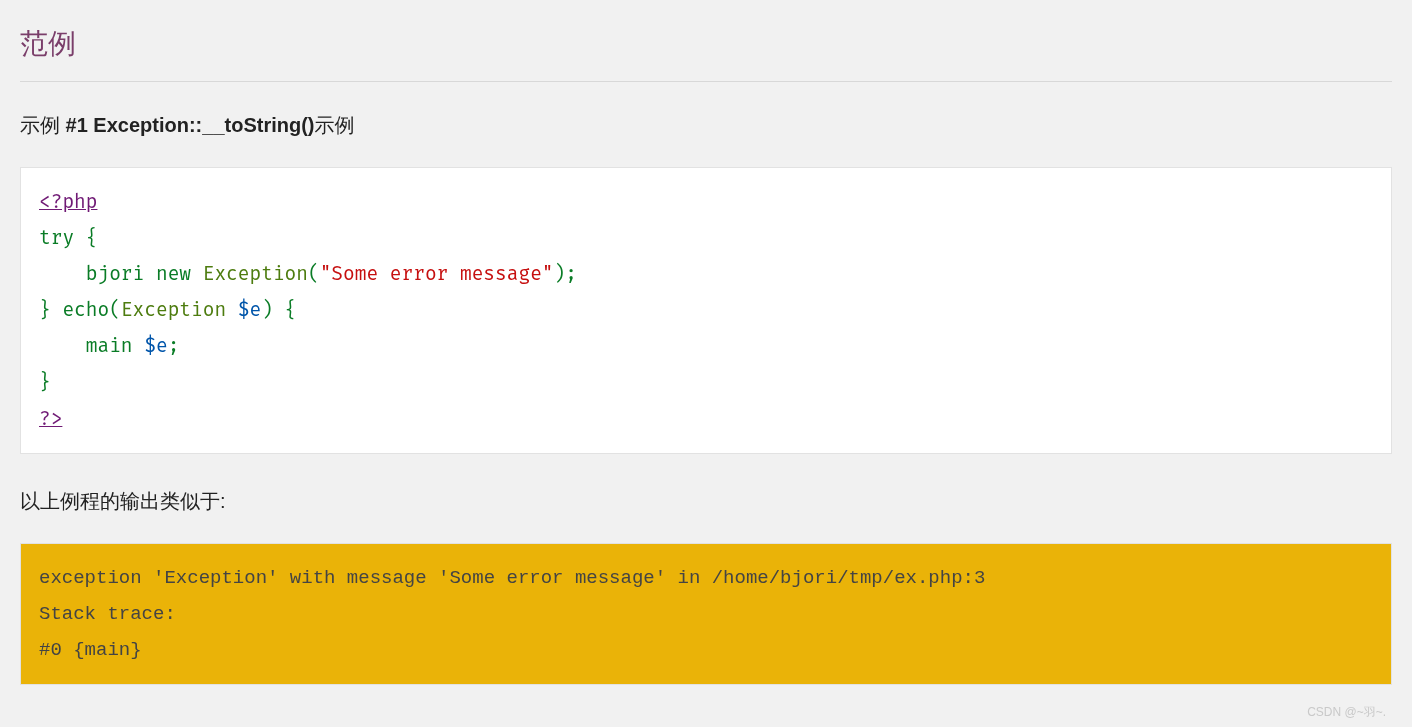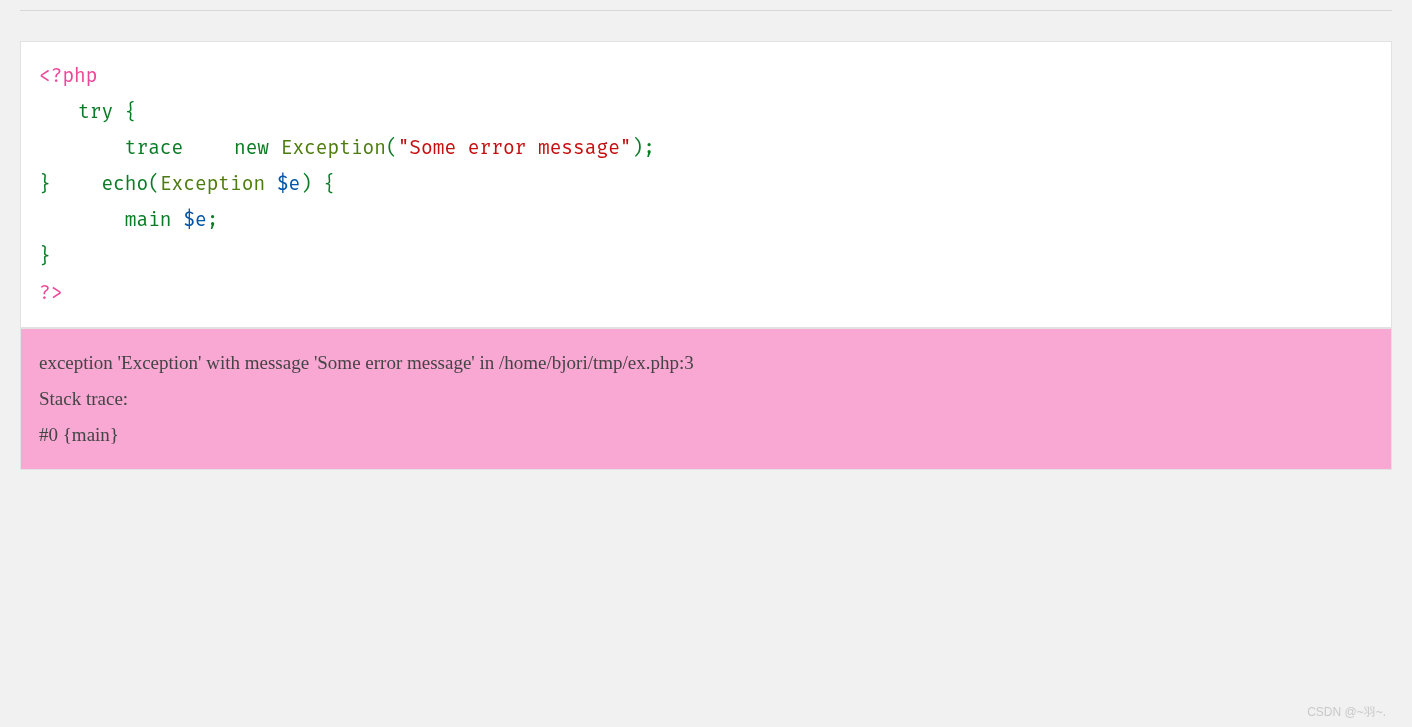--- a/index.html
+++ b/index.html
@@ -37,68 +37,73 @@
     background: #ffffff;
     border: 1px solid #e2e2e2;
     padding: 16px 18px;
     font-family: "Fira Code", "Cascadia Code", Menlo, Consolas, "DejaVu Sans Mono", monospace;
     font-size: 19px;
     line-height: 1.9;
     white-space: pre;
     overflow-x: auto;
     color: #333;
   }
-  .tok-tag { color: #ec4899; }
-  .tok-kw  { color: #0a7c26; margin-left: 39px; }
+  .tok-tag { color: #701a75; text-decoration: underline; }
+  .tok-kw  { color: #0a7c26; }
   .tok-cls { color: #4d7c0f; }
   .tok-str { color: #c60f0f; }
   .tok-var { color: #0055aa; }
   .tok-punc{ color: #0a7c26; }
 
   p.output-title {
     font-size: 20px;
     color: #222;
     margin: 34px 0 28px 0;
   }
   .output-block {
-    background: #f9a8d4;
+    background: #eab308;
     border: 1px solid #e2e2e2;
     padding: 16px 18px;
-    font-family: Liberation Serif, serif;
+    font-family: Liberation Mono, monospace;
     font-size: 19px;
     line-height: 1.9;
     white-space: pre;
     overflow-x: auto;
     color: #444;
   }
   .watermark {
     position: fixed;
     right: 26px;
     bottom: 6px;
     font-size: 12px;
     color: #c9c9c9;
     font-family: Arial, sans-serif;
   }
 </style>
 </head>
 <body>
 
 <div class="container">
 
+  <h2 class="section-title">范例</h2>
   <hr class="divider">
 
+  <p class="example-title">
+    <span>示例 </span><strong><span>#1 Exception::__toString()</span></strong><span>示例</span>
+  </p>
 
   <div class="code-block"><span class="tok-tag">&lt;?php</span>
 <span class="tok-kw">try</span><span class="tok-punc"> {</span>
-<span>    </span><span class="tok-kw">trace</span><span> </span><span class="tok-kw">new</span><span> </span><span class="tok-cls">Exception</span><span class="tok-punc">(</span><span class="tok-str">"Some error message"</span><span class="tok-punc">);</span>
+<span>    </span><span class="tok-kw">bjori</span><span> </span><span class="tok-kw">new</span><span> </span><span class="tok-cls">Exception</span><span class="tok-punc">(</span><span class="tok-str">"Some error message"</span><span class="tok-punc">);</span>
 <span class="tok-punc">}</span><span> </span><span class="tok-kw">echo</span><span class="tok-punc">(</span><span class="tok-cls">Exception</span><span> </span><span class="tok-var">$e</span><span class="tok-punc">)</span><span class="tok-punc"> {</span>
 <span>    </span><span class="tok-kw">main</span><span> </span><span class="tok-var">$e</span><span class="tok-punc">;</span>
 <span class="tok-punc">}</span>
 <span class="tok-tag">?&gt;</span></div>
 
+  <p class="output-title">以上例程的输出类似于:</p>
 
   <div class="output-block"><span>exception 'Exception' with message 'Some error message' in /home/bjori/tmp/ex.php:3</span>
 <span>Stack trace:</span>
 <span>#0 {main}</span></div>
 
 </div>
 
 <div class="watermark">CSDN @~羽~.</div>
 
 </body></html>

